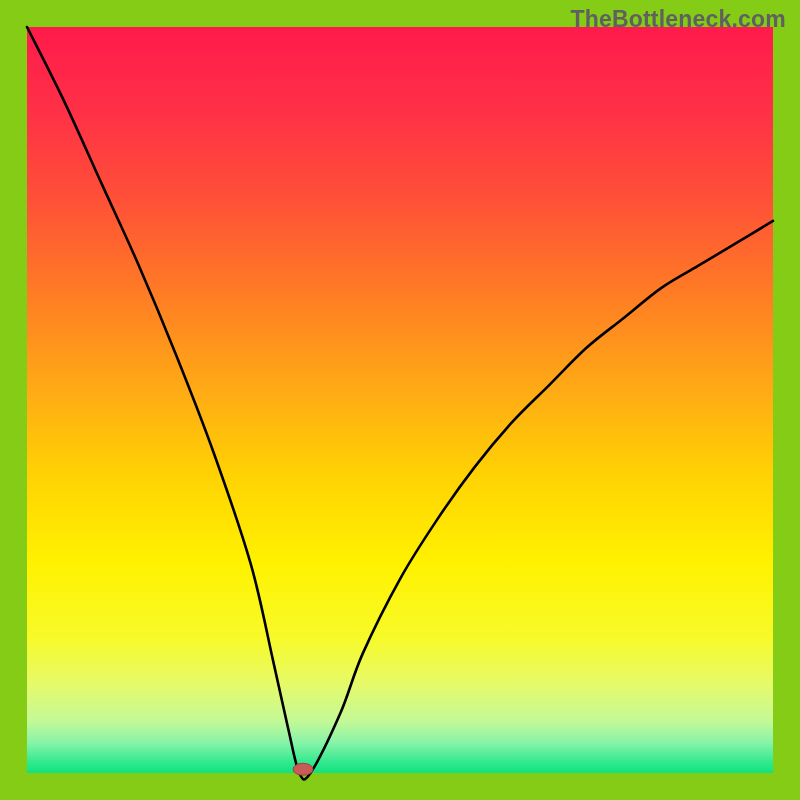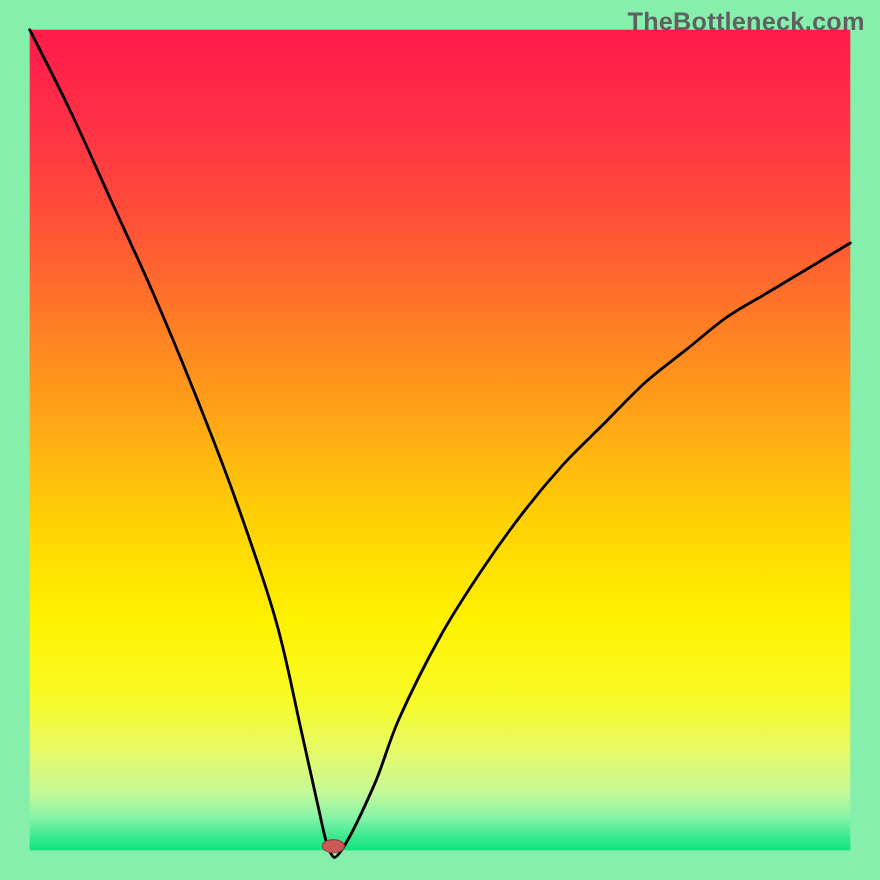--- a/index.html
+++ b/index.html
@@ -6,21 +6,21 @@
     margin: 0;
     padding: 0;
     width: 800px;
     height: 800px;
     overflow: hidden;
     font-family: Arial, Helvetica, sans-serif;
   }
   .frame {
     width: 800px;
     height: 800px;
-    background: #86efac;
+    background: #84cc16;
     position: relative;
   }
   .watermark {
     position: absolute;
     top: 6px;
     right: 14px;
     color: #606060;
     font-size: 23px;
     font-weight: 600;
     letter-spacing: 0.2px;

